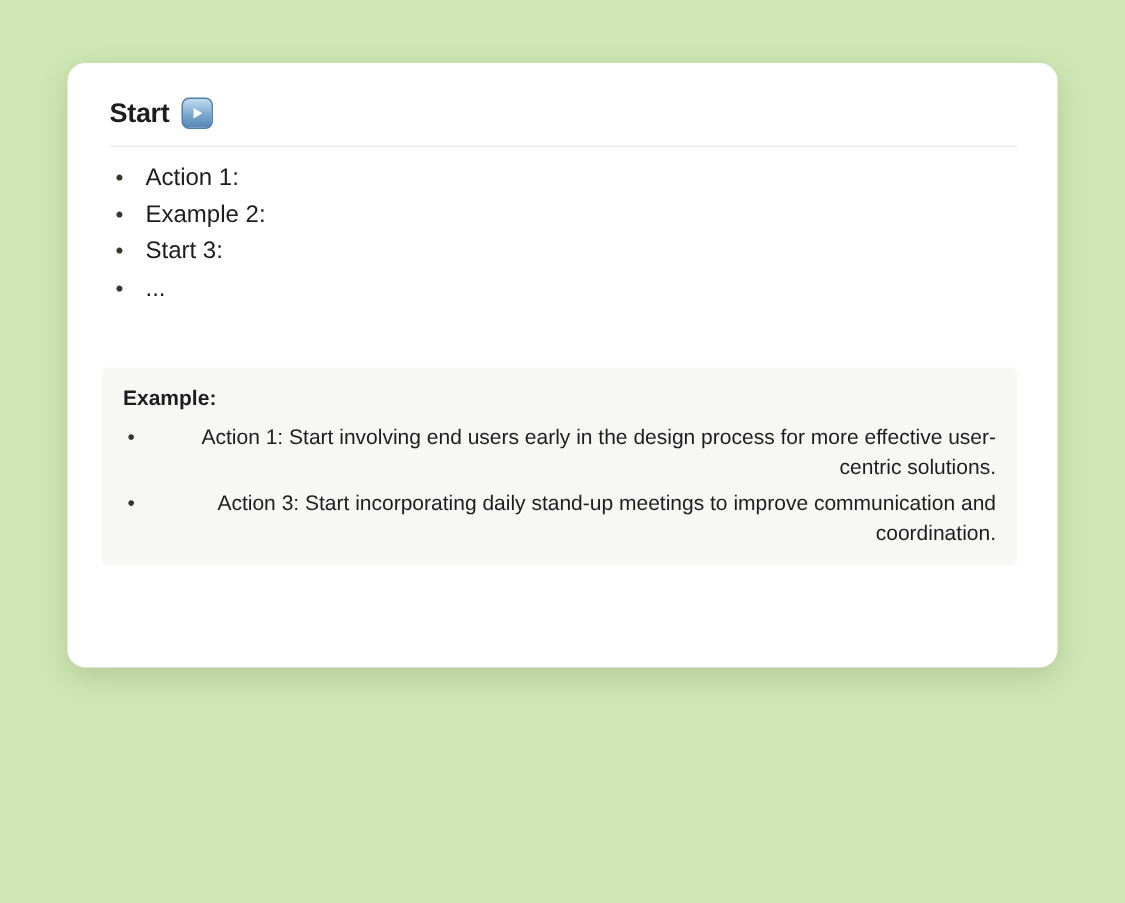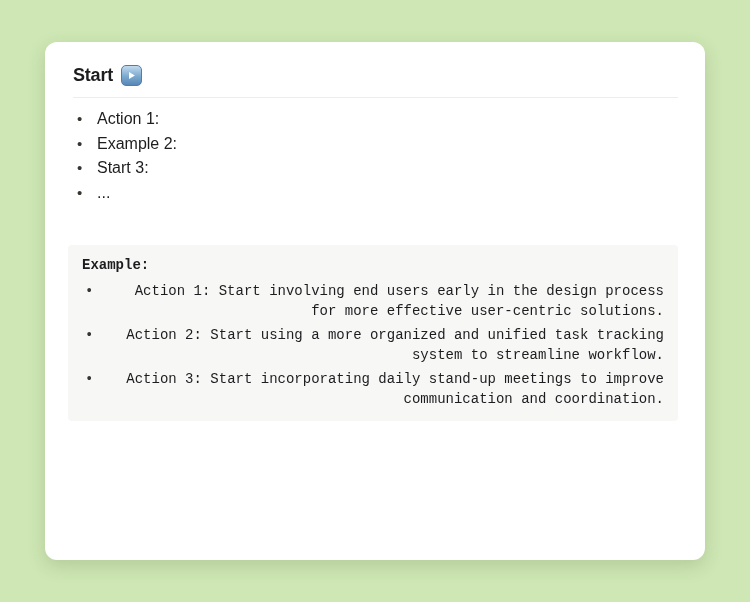--- a/index.html
+++ b/index.html
@@ -18,21 +18,21 @@
     width: 750px; height: 602px;
     overflow: hidden;
     background: var(--page-background);
     font-family: "Liberation Sans", sans-serif;
     color: var(--text);
     -webkit-font-smoothing: antialiased;
   }
   .card {
     position: absolute;
     left: 45px; top: 42px;
-    width: 660px; height: 518px;
+    width: 660px; height: 403px;
     background: var(--card-background);
     border-radius: 12px;
     box-shadow: 0 6px 18px rgba(55, 80, 35, 0.18);
     padding: 22px 27px 0 28px;
   }
   .title-row {
     display: flex;
     align-items: center;
     gap: 8px;
   }
@@ -82,21 +82,20 @@
     top: 0;
     font-size: 15px;
     color: #37352f;
   }
   .example-box {
     margin-top: 40px;
     margin-left: -5px;
     background: var(--example-background);
     border-radius: 4px;
     padding: 10px 14px 7px 14px;
-    font-family: Liberation Mono, monospace;
   }
   .example-label {
     font-size: 14px;
     font-weight: 700;
     line-height: 20px;
     margin-bottom: 7px;
   }
   .example-list li {
     position: relative;
     padding-left: 21px;
@@ -135,18 +134,17 @@
     <li>Action 1:</li>
     <li>Example 2:</li>
     <li>Start 3:</li>
     <li>...</li>
   </ul>
 
   <div class="example-box">
     <div class="example-label">Example:</div>
     <ul class="example-list">
       <li>Action 1: Start involving end users early in the design process for more effective user-centric solutions.</li>
-      <li>Action 2: Start using a more organized and unified task tracking system to streamline workflow.</li>
       <li>Action 3: Start incorporating daily stand-up meetings to improve communication and coordination.</li>
     </ul>
   </div>
 
 </div>
 
 </body></html>

